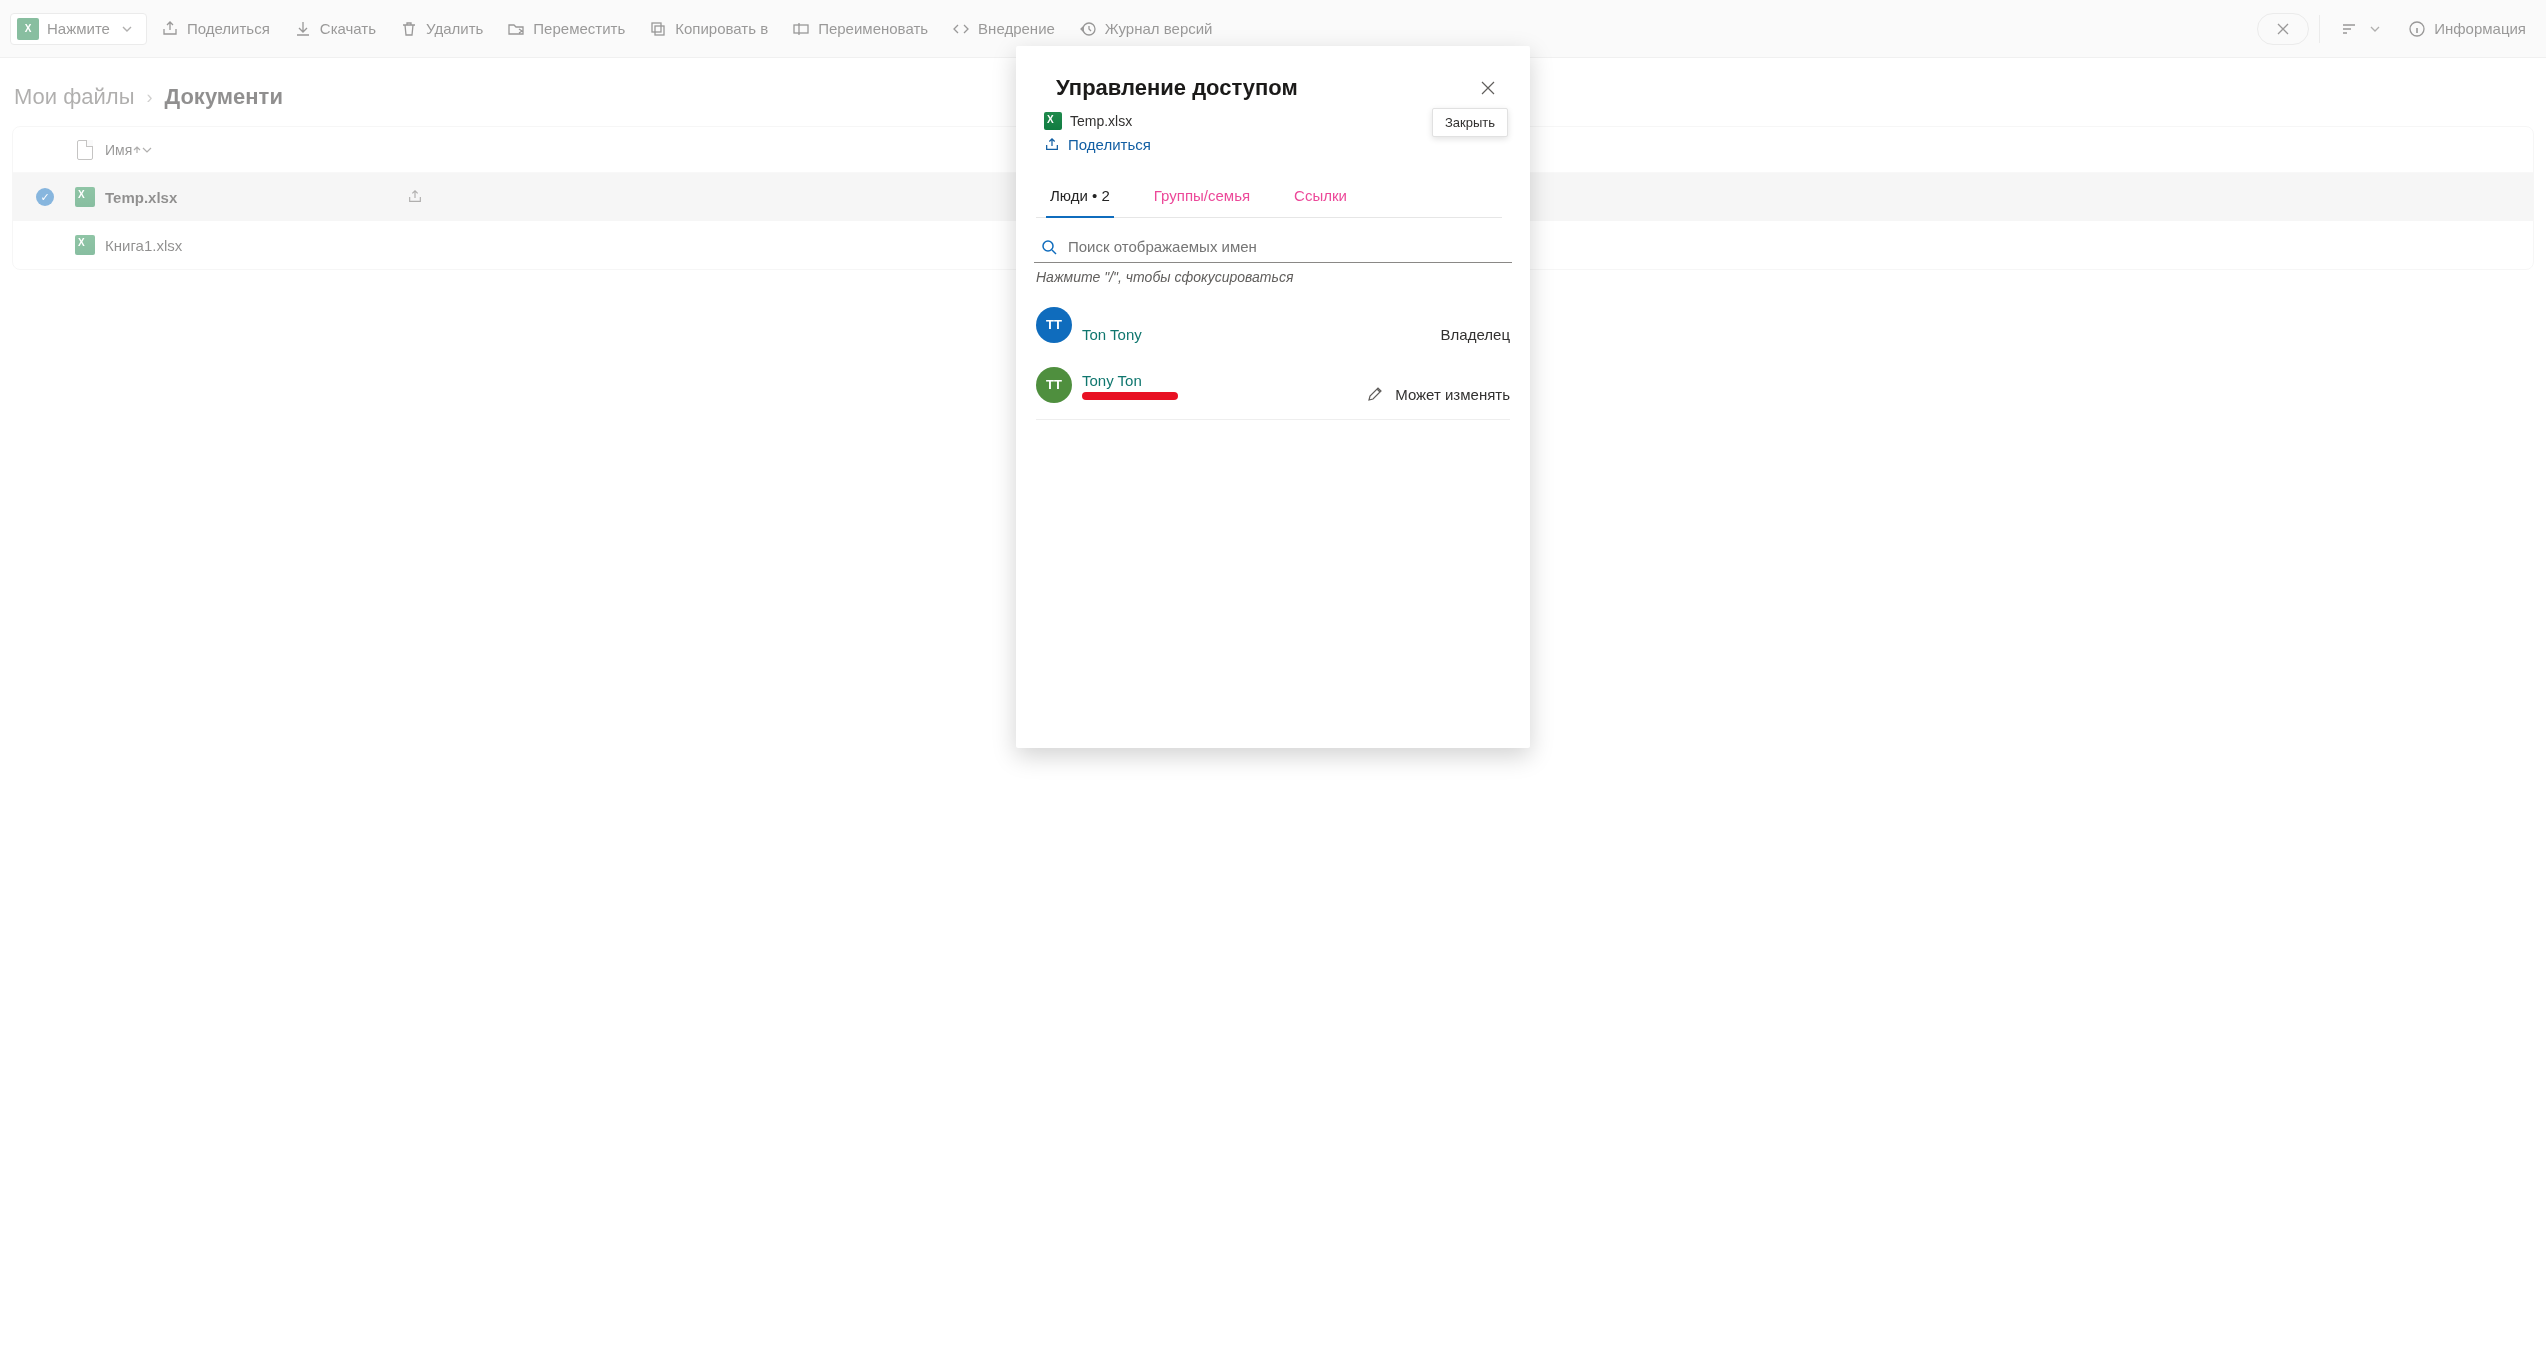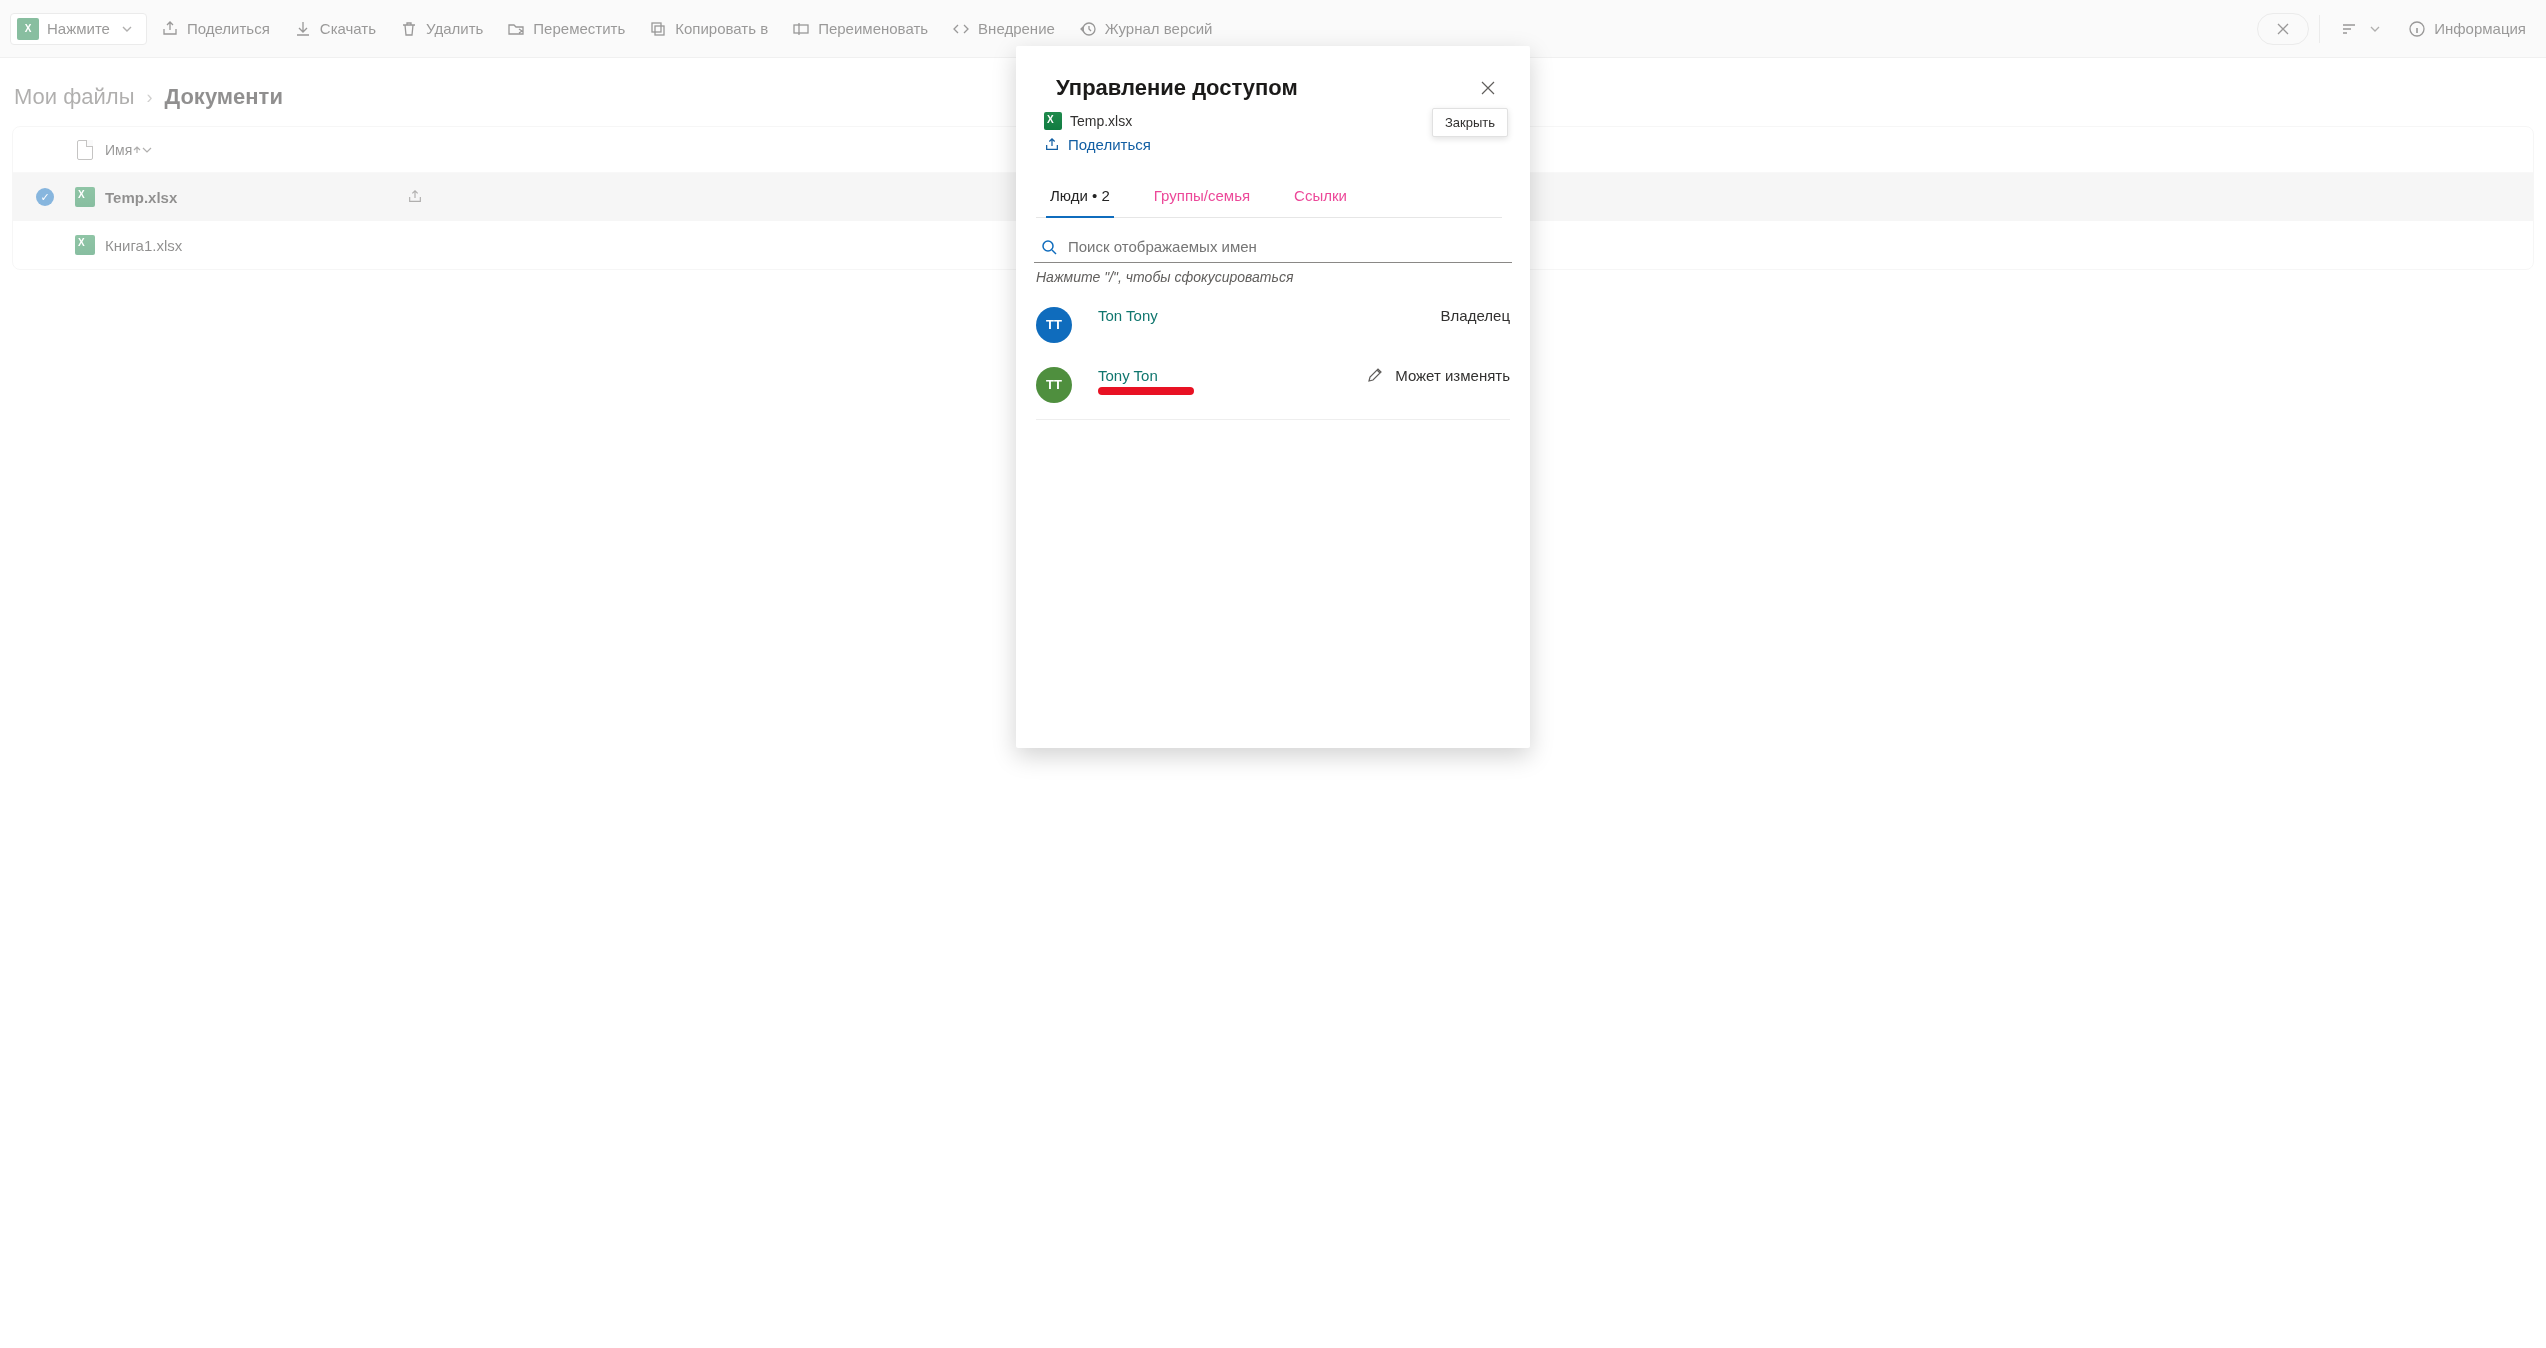--- a/index.html
+++ b/index.html
@@ -57,21 +57,21 @@
   .tooltip { position:absolute; top:34px; right:-6px; background:#fff; border:1px solid #e1e1e1; box-shadow:0 2px 6px rgba(0,0,0,0.12); padding:6px 12px; font-size:13px; color:#323130; border-radius:2px; white-space:nowrap; }
   .file-pill { display:flex; align-items:center; gap:8px; padding: 0 28px 4px 28px; font-size:14px; color:#323130; }
   .share-link-row { padding: 2px 28px 14px 28px; }
   .share-link { color:#115ea3; font-size:15px; display:inline-flex; gap:8px; align-items:center; cursor:pointer; }
   .tabs { display:flex; gap:36px; padding: 0 10px; border-bottom:1px solid #e6e6e6; margin: 6px 28px 0 20px; }
   .tab { padding: 10px 4px 12px 4px; font-size:15px; color:#ec4899; cursor:pointer; border-bottom:2px solid transparent; margin-bottom:-1px; }
   .tab.active { color:#242424; border-bottom-color:#0f6cbd; font-weight:400; }
   .search-wrap { margin: 14px 18px 0 18px; border-bottom:1px solid #8a8886; padding: 6px 6px; display:flex; align-items:center; gap:10px; }
   .search-wrap input { border:none; outline:none; font-size:15px; width:100%; color:#323130; background:transparent; }
   .search-hint { font-style:italic; color:#605e5c; font-size:14px; padding: 6px 20px 10px 20px; }
-  .person-row { display:flex; align-items:flex-start; padding: 12px 20px; gap:26px; }
+  .person-row { display:flex; align-items:flex-end; padding: 12px 20px; gap:10px; }
   .avatar { width:36px; height:36px; border-radius:50%; display:flex; align-items:center; justify-content:center; color:#fff; font-size:13px; font-weight:600; }
   .avatar.blue { background:#0f6cbd; }
   .avatar.green { background:#4f8f3e; }
   .person-info { flex:1; display:flex; flex-direction:column; }
   .person-name { font-size:15px; color:#0f766e; }
   .person-email { font-size:12px; }
   .redacted { display:inline-block; width:96px; height:8px; background:#e81123; border-radius:4px; }
   .role { font-size:15px; color:#323130; display:flex; align-items:center; gap:12px; }
   .pencil-icon svg { width:16px; height:16px; }
   .divider { height:1px; background:#eeeeee; margin: 4px 20px 0 20px; }

